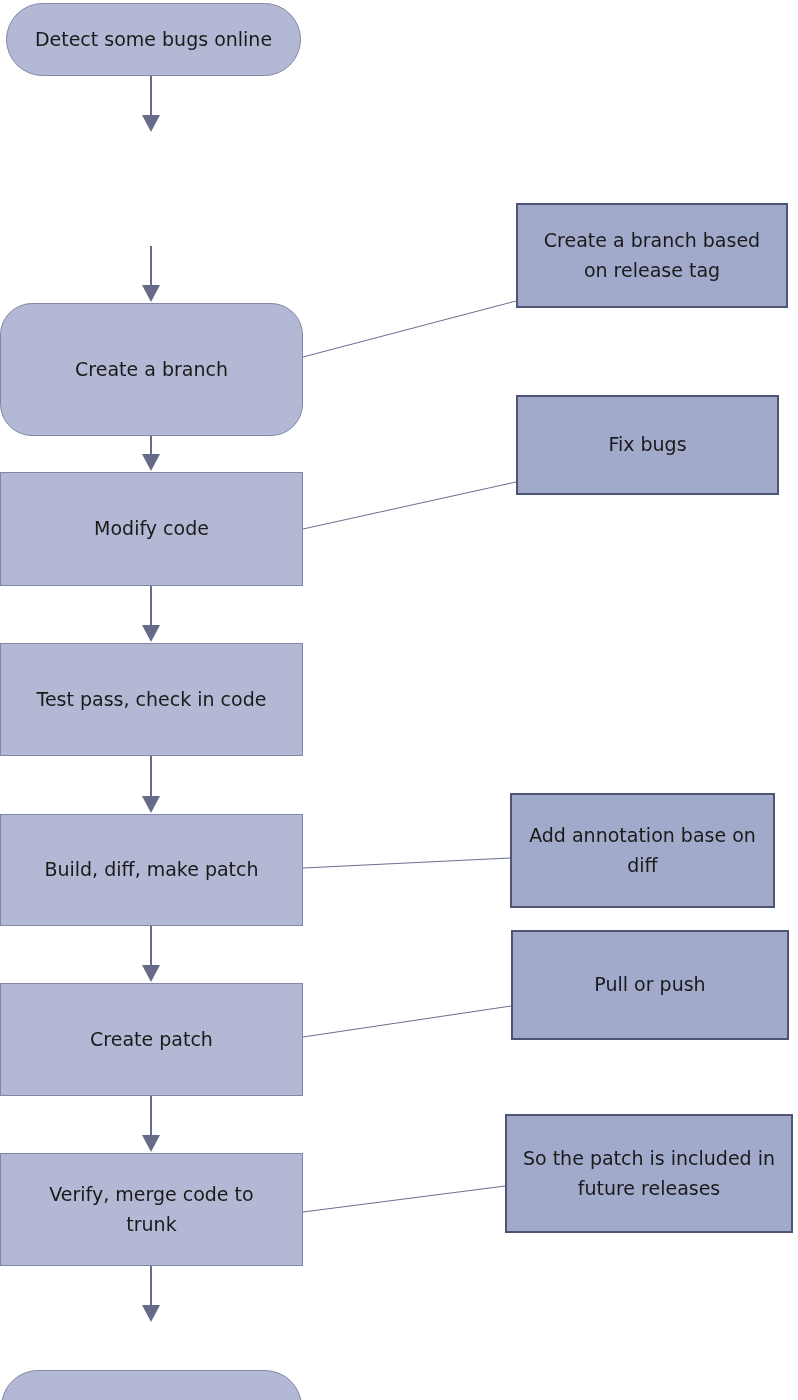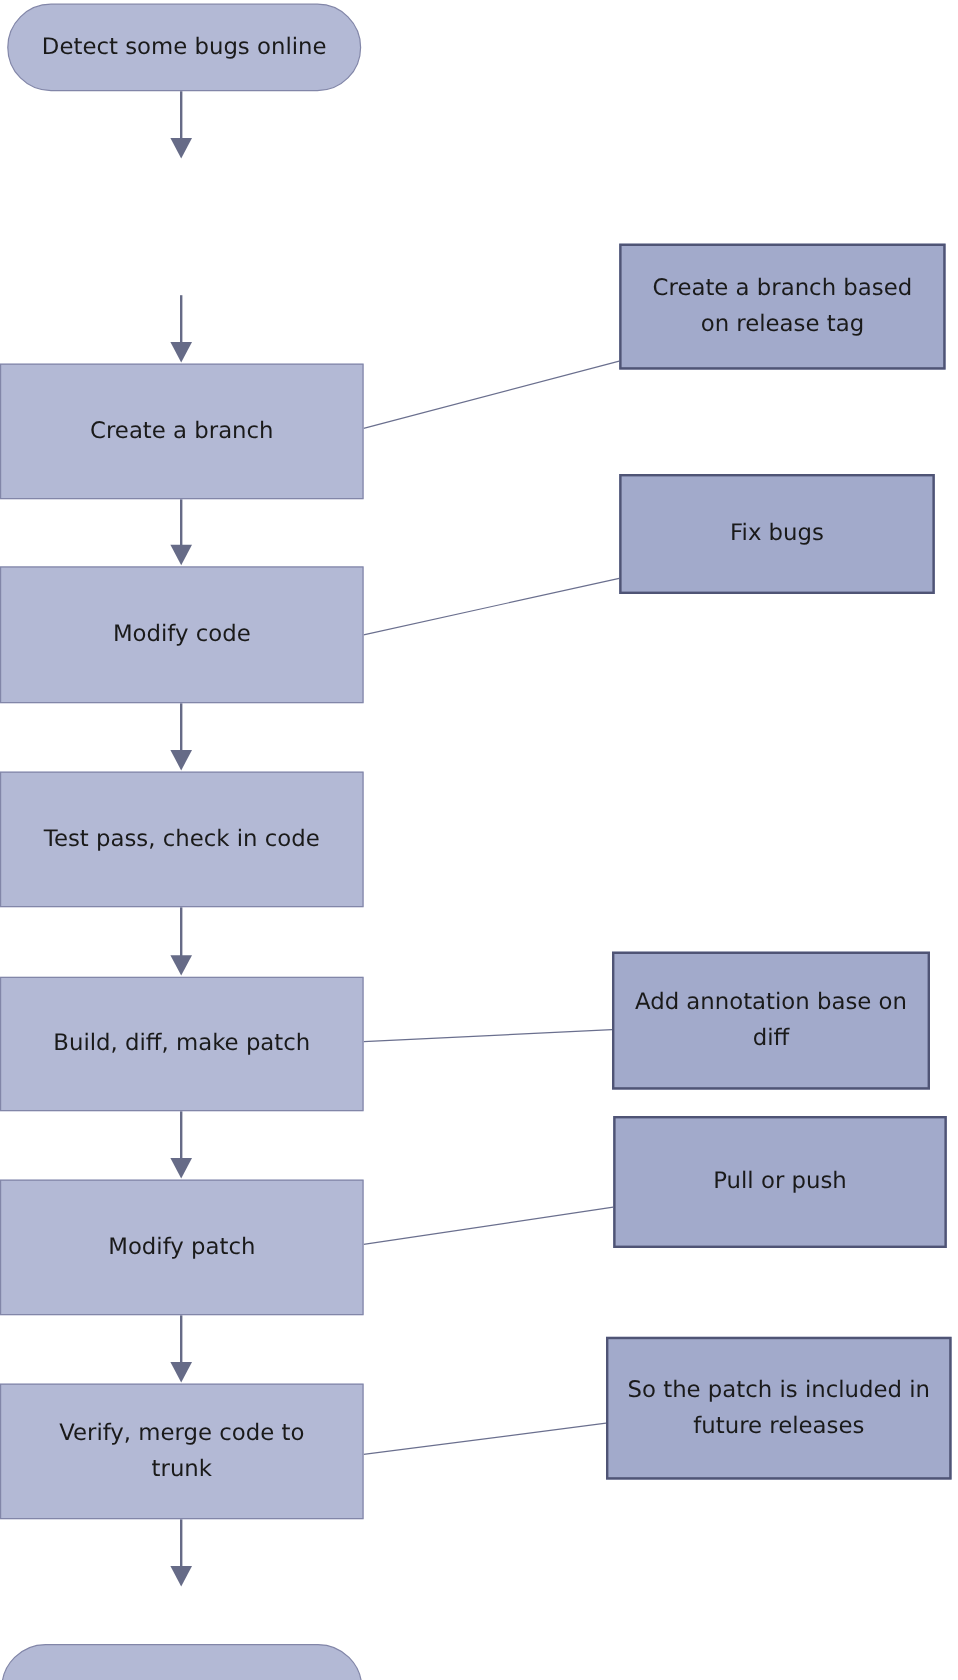--- a/index.html
+++ b/index.html
@@ -103,38 +103,38 @@
     <line class="connector" x1="303" y1="868" x2="510" y2="858"></line>
     <line class="connector" x1="303" y1="1037" x2="511" y2="1006"></line>
     <line class="connector" x1="303" y1="1212" x2="505" y2="1186"></line>
   </svg>
 
   <div class="node terminator" style="left:6px;top:3px;width:295px;height:73px;">
     <span>Detect some bugs online</span>
   </div>
 
 
-  <div class="node process" style="top:303px;height:113px;">
+  <div class="node process" style="top:303px;height:133px;border-radius:32px;">
     <span>Create a branch</span>
   </div>
 
   <div class="node process" style="top:472px;height:114px;">
     <span>Modify code</span>
   </div>
 
   <div class="node process" style="top:643px;height:113px;">
     <span>Test pass, check in code</span>
   </div>
 
   <div class="node process" style="top:814px;height:112px;">
     <span>Build, diff, make patch</span>
   </div>
 
   <div class="node process" style="top:983px;height:113px;">
-    <span>Modify patch</span>
+    <span>Create patch</span>
   </div>
 
   <div class="node process" style="top:1153px;height:113px;">
     <span>Verify,  merge code to trunk</span>
   </div>
 
   <div class="node terminator" style="left:1px;top:1370px;width:301px;height:86px;">
     <span>Finish</span>
   </div>
 

